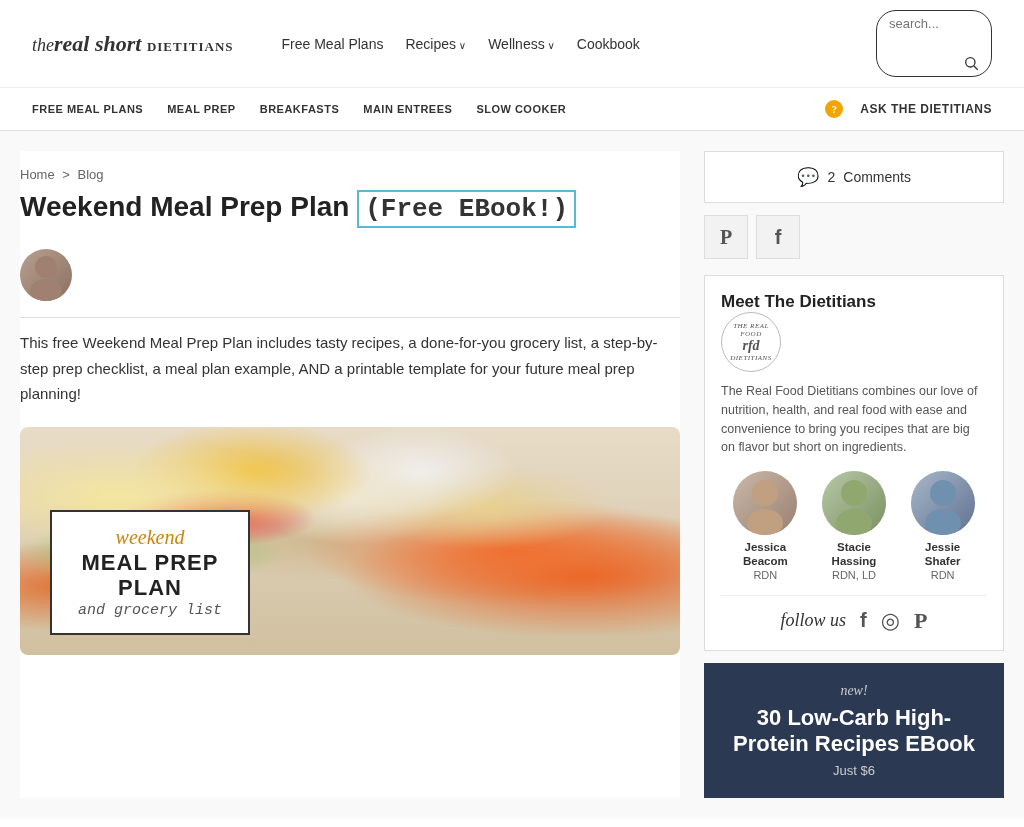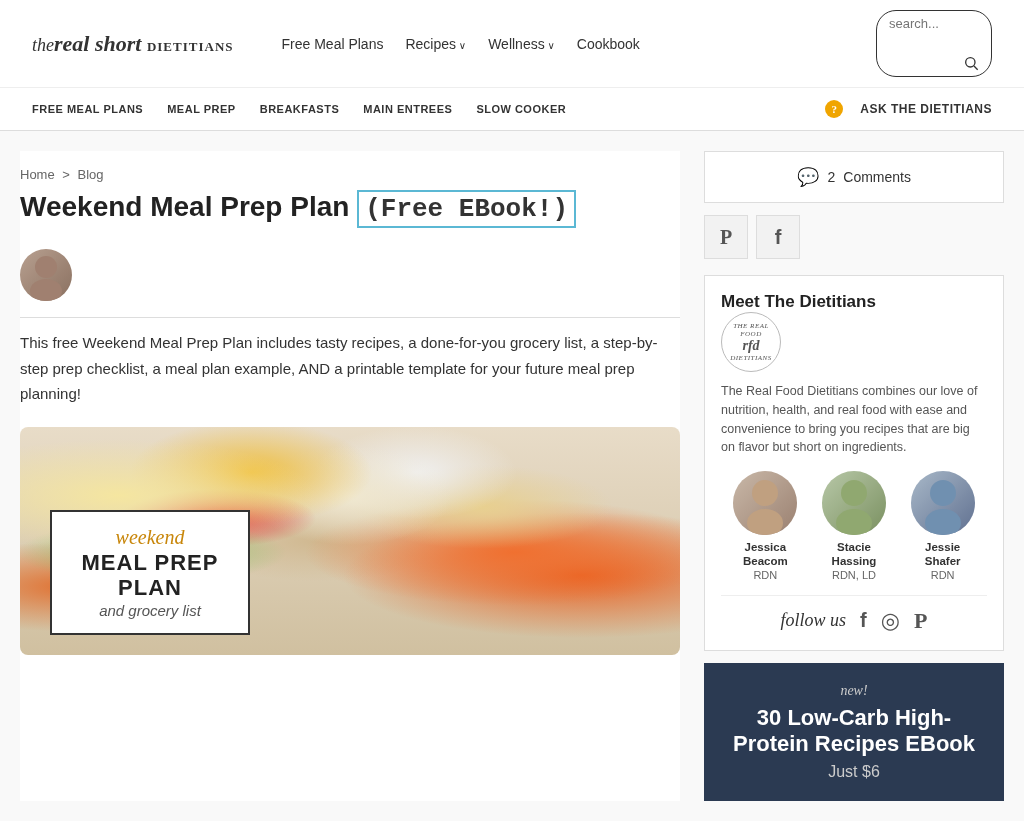--- a/index.html
+++ b/index.html
@@ -254,21 +254,21 @@
     .overlay-meal-prep {
       font-family: Arial, sans-serif;
       font-weight: bold;
       font-size: 22px;
       color: #222;
       text-transform: uppercase;
       letter-spacing: 1px;
       line-height: 1.1;
     }
     .overlay-grocery {
-      font-family: Liberation Sans, sans-serif;
+      font-family: Liberation Mono, monospace;
       font-style: italic;
       font-size: 15px;
       color: #555;
       margin-top: 2px;
     }
 
     
     .sidebar {
       width: 300px;
       flex-shrink: 0;
@@ -416,21 +416,21 @@
     .promo-title {
       font-family: Arial, sans-serif;
       font-weight: bold;
       font-size: 22px;
       color: #fff;
       line-height: 1.2;
       margin-bottom: 6px;
     }
     .promo-price {
       font-family: Arial, sans-serif;
-      font-size: 16px;
+      font-size: 13px;
       color: #ccc;
     }
 
     
     .avatar-jessica {
       background: linear-gradient(135deg, #c9b8a8 0%, #9a8070 100%);
     }
     .avatar-stacie {
       background: linear-gradient(135deg, #b8c8a8 0%, #7a9060 100%);
     }

